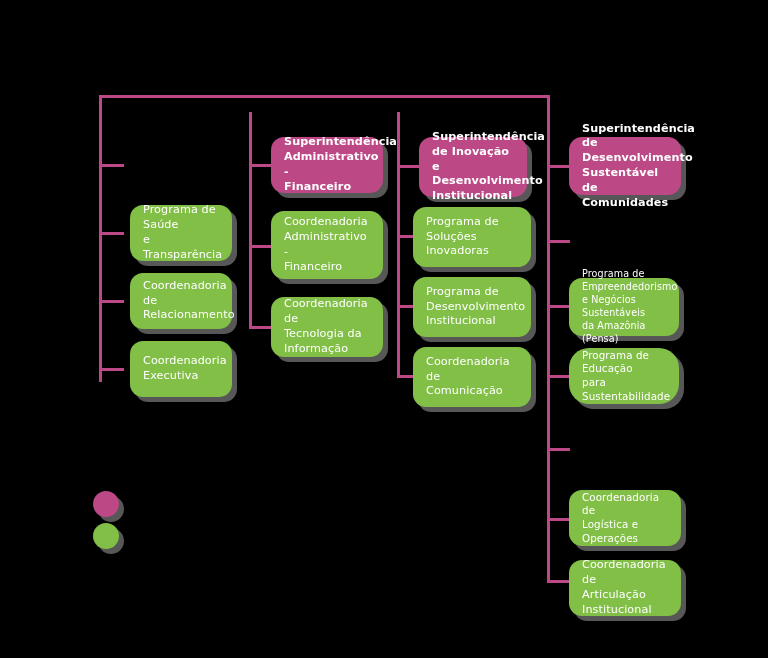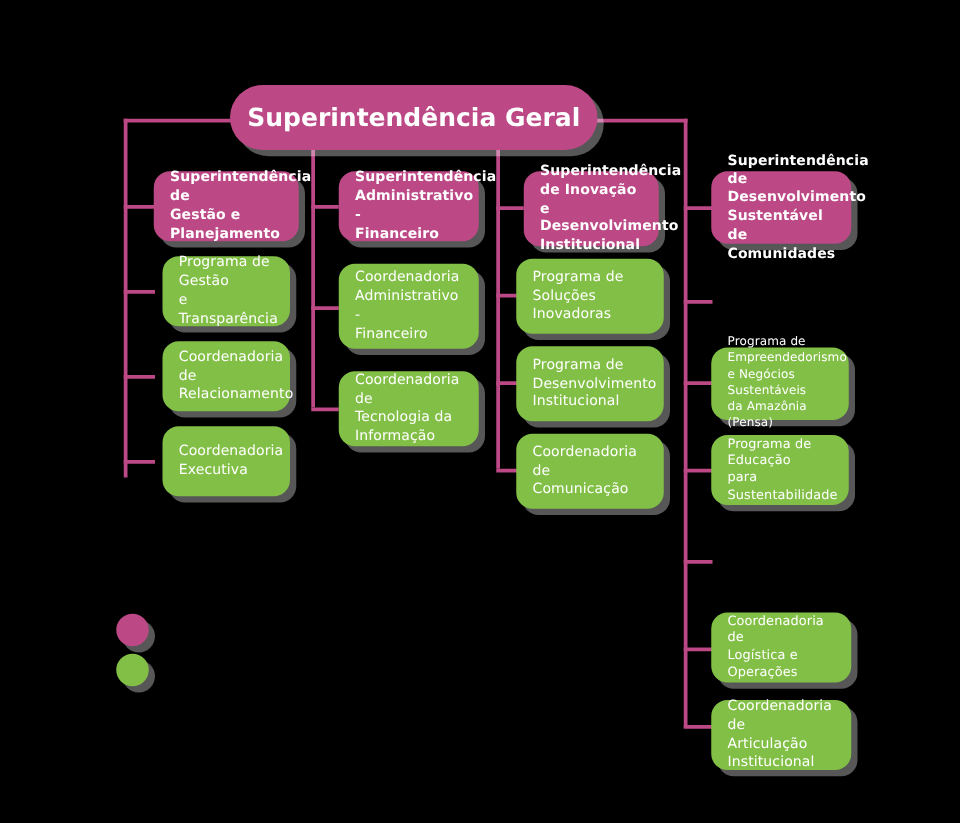--- a/index.html
+++ b/index.html
@@ -101,30 +101,23 @@
     <div class="conn conn-v" style="left:547px; top:95px; height:487px;"></div>
     <div class="conn conn-h" style="left:547px; top:165px; width:23px;"></div>
     <div class="conn conn-h" style="left:547px; top:240px; width:23px;"></div>
     <div class="conn conn-h" style="left:547px; top:305px; width:23px;"></div>
     <div class="conn conn-h" style="left:547px; top:375px; width:23px;"></div>
     <div class="conn conn-h" style="left:547px; top:448px; width:23px;"></div>
     <div class="conn conn-h" style="left:547px; top:518px; width:23px;"></div>
     <div class="conn conn-h" style="left:547px; top:580px; width:23px;"></div>
   </div>
 
-  <div id="title-box" style="left:184px; top:68px; width:294px; height:52px;">
-    <span class="txt" style="text-align:center;">Superintendência Geral</span>
-  </div>
 
-  <div class="node magenta lv1" style="left:123px; top:137px; width:116px; height:56px;">
-    <span class="txt">Superintendência de
-Gestão e Planejamento</span>
-  </div>
   <div class="node green lv2" style="left:130px; top:205px; width:102px; height:56px;">
-    <span class="txt">Programa de Gestão
+    <span class="txt">Programa de Saúde
 e Transparência</span>
   </div>
   <div class="node green lv2" style="left:130px; top:273px; width:102px; height:56px;">
     <span class="txt">Coordenadoria de
 Relacionamento</span>
   </div>
   <div class="node green lv2" style="left:130px; top:341px; width:102px; height:56px;">
     <span class="txt">Coordenadoria
 Executiva</span>
   </div>
@@ -170,21 +163,21 @@
 de Desenvolvimento
 Sustentável de
 Comunidades</span>
   </div>
   <div class="node green lv2" style="left:569px; top:278px; width:110px; height:58px;">
     <span class="txt" style="font-size:9.6px; line-height:1.34;">Programa de
 Empreendedorismo
 e Negócios Sustentáveis
 da Amazônia (Pensa)</span>
   </div>
-  <div class="node green lv2" style="left:569px; top:348px; width:110px; height:56px;">
+  <div class="node green lv2" style="left:569px; top:348px; width:110px; height:56px;border-radius:20px;">
     <span class="txt" style="font-size:10.3px;">Programa de Educação
 para Sustentabilidade</span>
   </div>
   <div class="node green lv2" style="left:569px; top:490px; width:112px; height:56px;">
     <span class="txt" style="font-size:10.3px;">Coordenadoria de
 Logística e Operações</span>
   </div>
   <div class="node green lv2" style="left:569px; top:560px; width:112px; height:56px;">
     <span class="txt">Coordenadoria de
 Articulação

